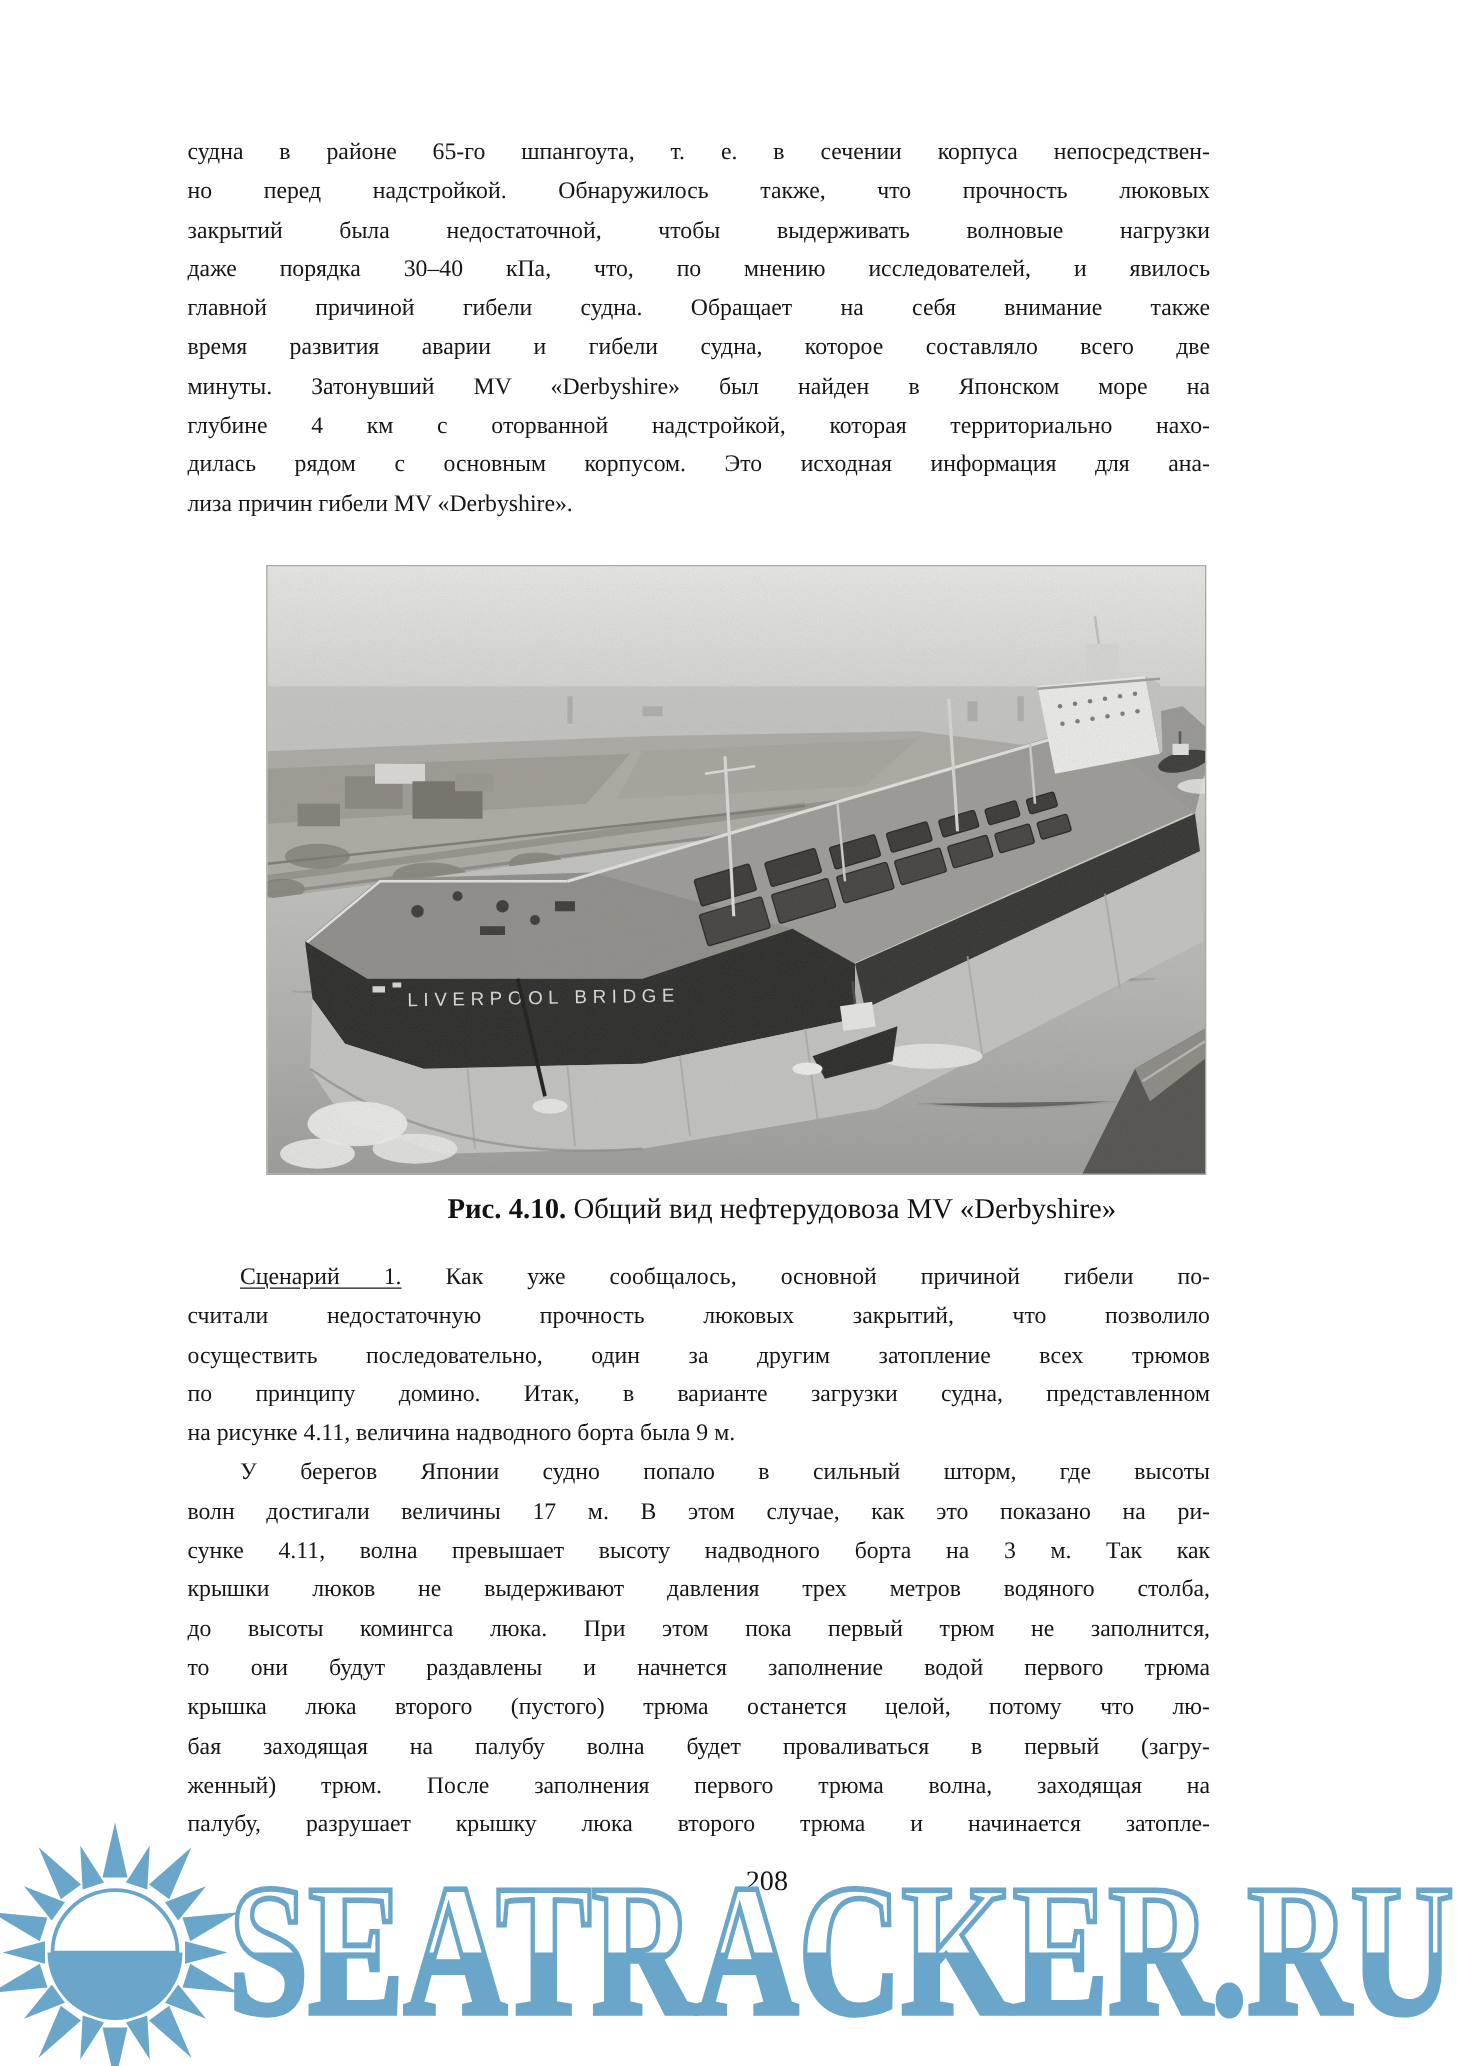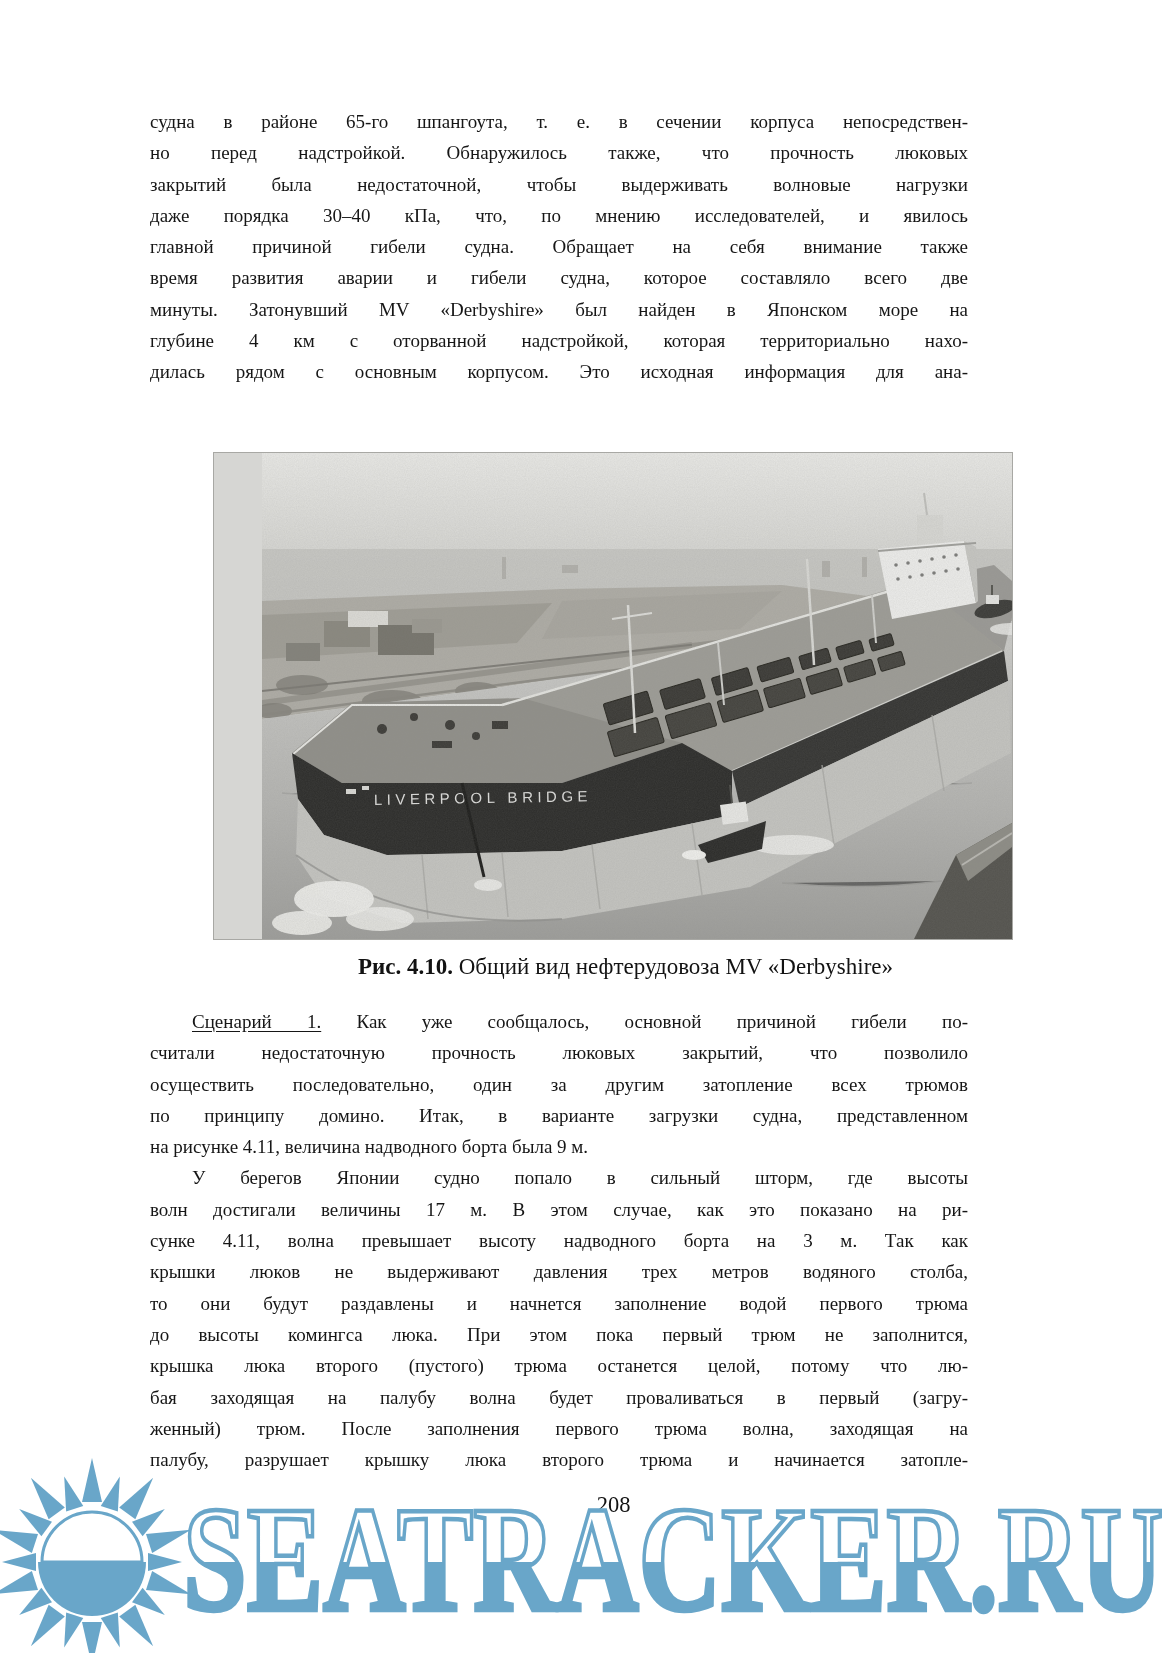--- a/index.html
+++ b/index.html
@@ -15,21 +15,21 @@
     text-align:justify;text-align-last:justify;
     white-space:normal;color:#161616;
   }
   .line.lastline{text-align-last:left;}
   .line.indent{text-indent:42px;}
   .line u{text-decoration:underline;text-underline-offset:3px;}
   #text-top{top:106px;}
   #text-bottom{top:1006px;}
   #figure-photo{
     position:absolute;left:213px;top:452px;width:750px;height:486px;
-    border:1px solid #a8a8a4;box-sizing:content-box;background:#d6d6d3;padding-left:48px;
+    border:1px solid #a8a8a4;box-sizing:content-box;background:#d6d6d3;
   }
   #figure-caption{
     position:absolute;left:0;top:954px;width:1167px;
     text-align:center;font-size:23px;color:#121212;padding-left:42px;
   }
   #page-number{
     position:absolute;left:0;top:1492px;width:1167px;
     text-align:center;font-size:22.5px;color:#121212;padding-left:30px;
   }
   #watermark{position:absolute;left:0;top:1440px;width:1167px;height:213px;pointer-events:none;}
@@ -43,20 +43,21 @@
 <div id="text-top" class="textblock">
     <div class="line">судна в районе 65-го шпангоута, т. е. в сечении корпуса непосредствен-</div>
     <div class="line">но перед надстройкой. Обнаружилось также, что прочность люковых</div>
     <div class="line">закрытий была недостаточной, чтобы выдерживать волновые нагрузки</div>
     <div class="line">даже порядка 30–40 кПа, что, по мнению исследователей, и явилось</div>
     <div class="line">главной причиной гибели судна. Обращает на себя внимание также</div>
     <div class="line">время развития аварии и гибели судна, которое составляло всего две</div>
     <div class="line">минуты. Затонувший MV «Derbyshire» был найден в Японском море на</div>
     <div class="line">глубине 4 км с оторванной надстройкой, которая территориально нахо-</div>
     <div class="line">дилась рядом с основным корпусом. Это исходная информация для ана-</div>
+    <div class="line lastline">лиза причин гибели MV «Derbyshire».</div>
   </div>
 
 <div id="figure-photo">
   <svg width="750" height="486" viewBox="0 0 750 486">
     <defs>
       <linearGradient id="skyg" x1="0" y1="0" x2="0" y2="1">
         <stop offset="0" stop-color="#e9e9e6"></stop>
           <stop offset="1" stop-color="#c8c8c4"></stop>
       </linearGradient>
       <linearGradient id="waterg" x1="0" y1="0" x2="0" y2="1">
@@ -251,22 +252,22 @@
 <div id="text-bottom" class="textblock">
     <div class="line indent"><u>Сценарий 1.</u> Как уже сообщалось, основной причиной гибели по-</div>
     <div class="line">считали недостаточную прочность люковых закрытий, что позволило</div>
     <div class="line">осуществить последовательно, один за другим затопление всех трюмов</div>
     <div class="line">по принципу домино. Итак, в варианте загрузки судна, представленном</div>
     <div class="line lastline">на рисунке 4.11, величина надводного борта была 9 м.</div>
     <div class="line indent">У берегов Японии судно попало в сильный шторм, где высоты</div>
     <div class="line">волн достигали величины 17 м. В этом случае, как это показано на ри-</div>
     <div class="line">сунке 4.11, волна превышает высоту надводного борта на 3 м. Так как</div>
     <div class="line">крышки люков не выдерживают давления трех метров водяного столба,</div>
+    <div class="line">до высоты комингса люка. При этом пока первый трюм не заполнится,</div>
     <div class="line">то они будут раздавлены и начнется заполнение водой первого трюма</div>
-    <div class="line">до высоты комингса люка. При этом пока первый трюм не заполнится,</div>
     <div class="line">крышка люка второго (пустого) трюма останется целой, потому что лю-</div>
     <div class="line">бая заходящая на палубу волна будет проваливаться в первый (загру-</div>
     <div class="line">женный) трюм. После заполнения первого трюма волна, заходящая на</div>
     <div class="line">палубу, разрушает крышку люка второго трюма и начинается затопле-</div>
   </div>
 
 <div id="page-number">208</div>
 
 <div id="watermark">
   <svg id="wm-sun" width="224" height="224" viewBox="0 0 224 224">

